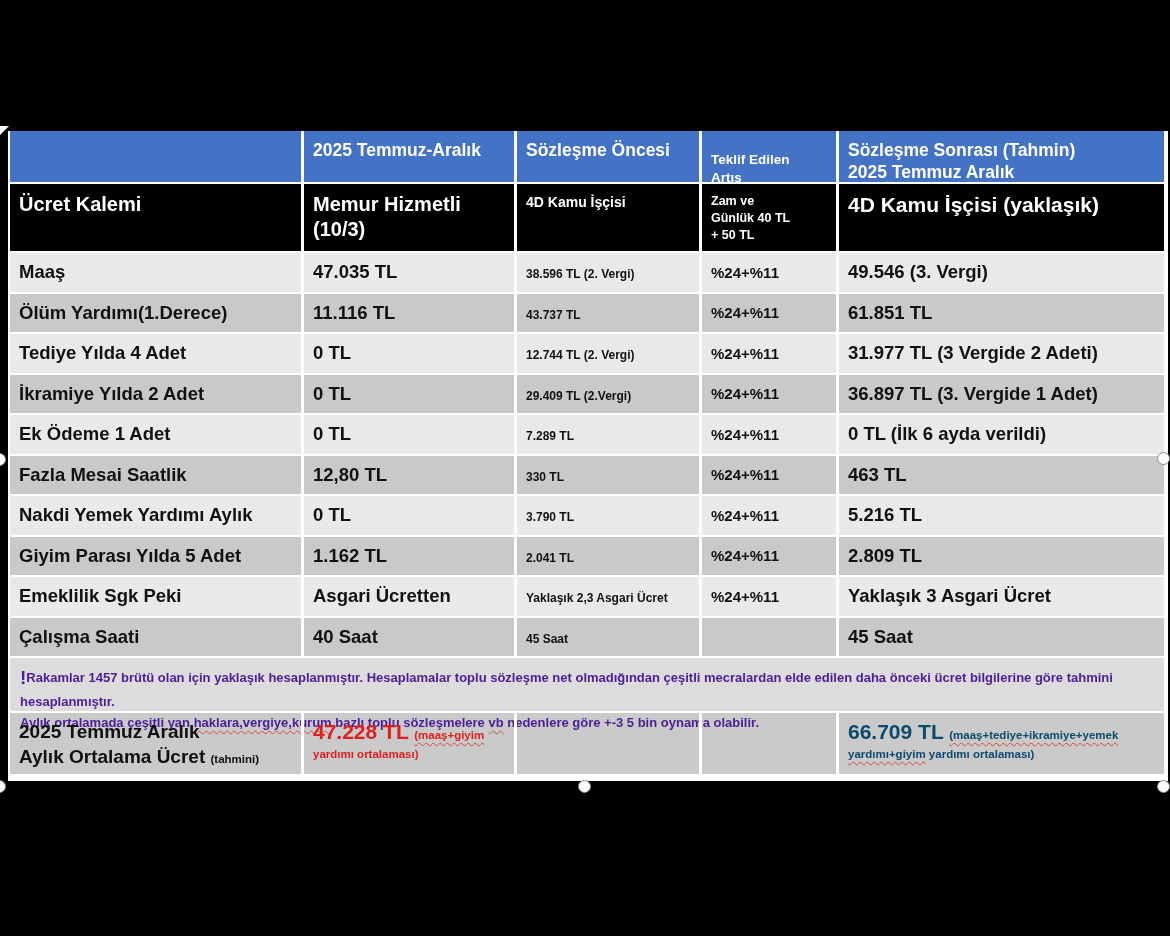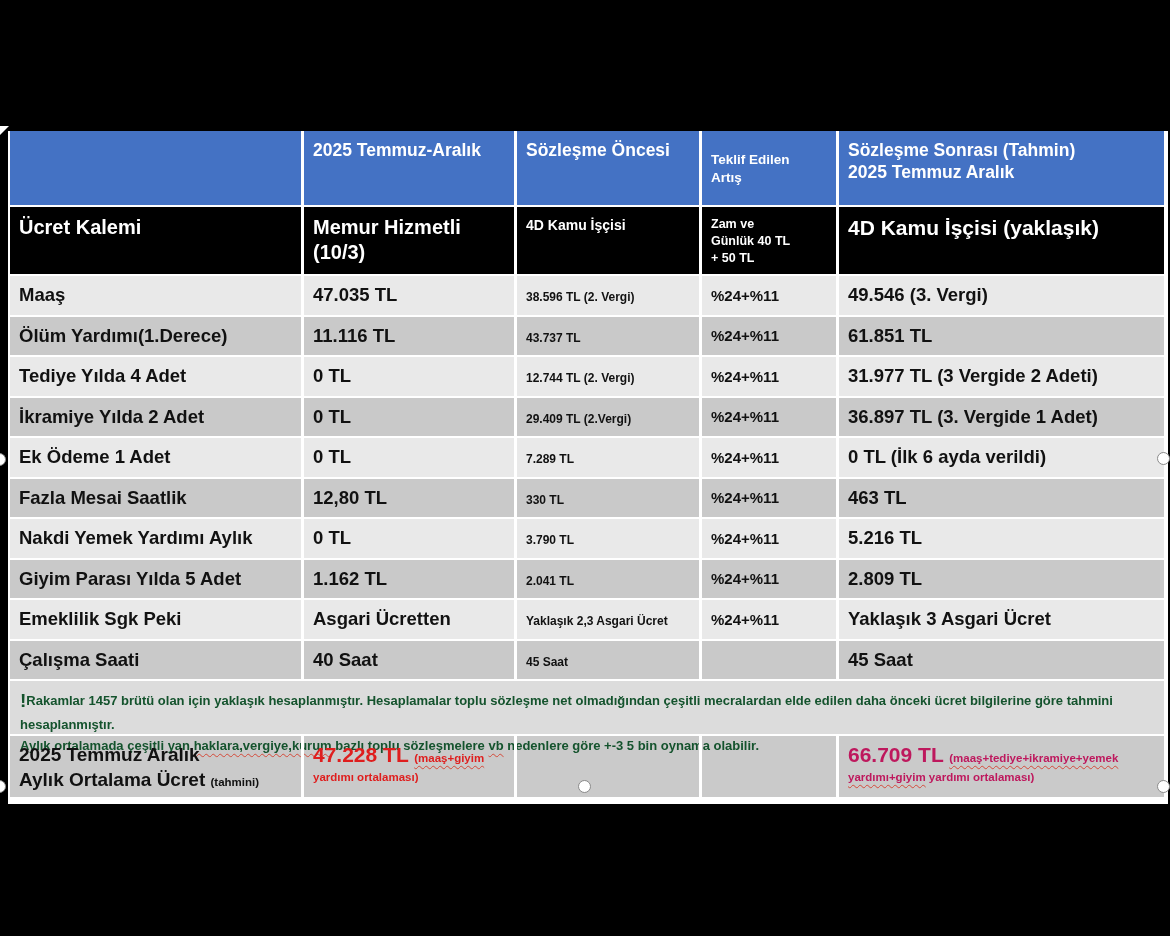--- a/index.html
+++ b/index.html
@@ -8,51 +8,51 @@
   .table-wrap{position:absolute;left:8px;top:131px;width:1154px;background:#fff;
               border-left:2px solid #fff;border-right:4px solid #fff;border-bottom:5px solid #fff;box-sizing:content-box;}
   .row{display:flex;border-bottom:2px solid #fff;box-sizing:border-box;}
   .c{box-sizing:border-box;border-right:3px solid #fff;padding:5px 9px;overflow:hidden;}
   .c1{width:294px;}
   .c2{width:213px;}
   .c3{width:185px;}
   .c4{width:137px;}
   .c5{flex:1;border-right:none;}
   
-  .hrow-blue{height:76px;background:#4472C4;color:#fff;}
+  .hrow-blue{height:53px;background:#4472C4;color:#fff;}
   .hrow-blue .c{padding-top:9px;font-size:17.5px;line-height:1.25;}
   .hrow-blue .c4{font-size:13.5px;line-height:1.3;padding-top:20px;}
   .hrow-black{height:69px;background:#000;color:#fff;}
   .hrow-black .c{padding-top:8px;font-size:20px;line-height:1.25;}
   .hrow-black .c3{font-size:14px;padding-top:10px;}
   .hrow-black .c4{font-size:12.5px;line-height:1.35;padding-top:9px;}
   .hrow-black .c5{font-size:21px;border-radius:25px;}
   
   .drow{height:40.5px;}
   .drow:nth-child(odd){background:#E9E9E9;}
   .drow:nth-child(even){background:#C9C9C9;}
   .drow .c{display:flex;align-items:center;font-size:18.5px;color:#111;}
   .drow .c3{align-items:flex-start;padding-top:14px;font-size:12px;}
   .drow .c4{font-size:15px;}
   .t-red{color:#C9211C;text-align:center;}
   .t-green{color:#44702D;}
   .t-black{color:#111;}
   
-  .frow{height:55px;background:#DCDCDC;color:#14532d;font-size:13px;line-height:1.55;padding:5px 10px;box-sizing:border-box;border-bottom:2px solid #fff;}
+  .frow{height:55px;background:#DCDCDC;color:#4c1d95;font-size:13px;line-height:1.55;padding:5px 10px;box-sizing:border-box;border-bottom:2px solid #fff;}
   .excl{font-size:19px;vertical-align:-2px;}
   .sp{text-decoration:underline wavy #D44A3A 1px;text-underline-offset:3px;}
   
   .srow{height:63px;background:#CACACA;}
   .srow .c{padding-top:7px;}
   .sum-label{font-size:19px;color:#111;line-height:1.3;}
   .sum-small{font-size:11.5px;}
   .big-val{font-size:21px;}
   .small-note{font-size:11.5px;line-height:1.5;}
   .srow .c2{color:#DF1E1E;}
-  .srow .c5{color:#be185d;}
+  .srow .c5{color:#0c4a6e;}
   
   .handle{position:absolute;width:13px;height:13px;border-radius:50%;background:#fff;border:1.5px solid #8a8a8a;box-sizing:border-box;}
   .corner-mark{position:absolute;left:0;top:126px;width:0;height:0;border-top:9px solid #fff;border-right:9px solid transparent;}
 </style>
 </head>
 <body>
 
 <div class="stage">
 
   <div class="corner-mark"></div>

